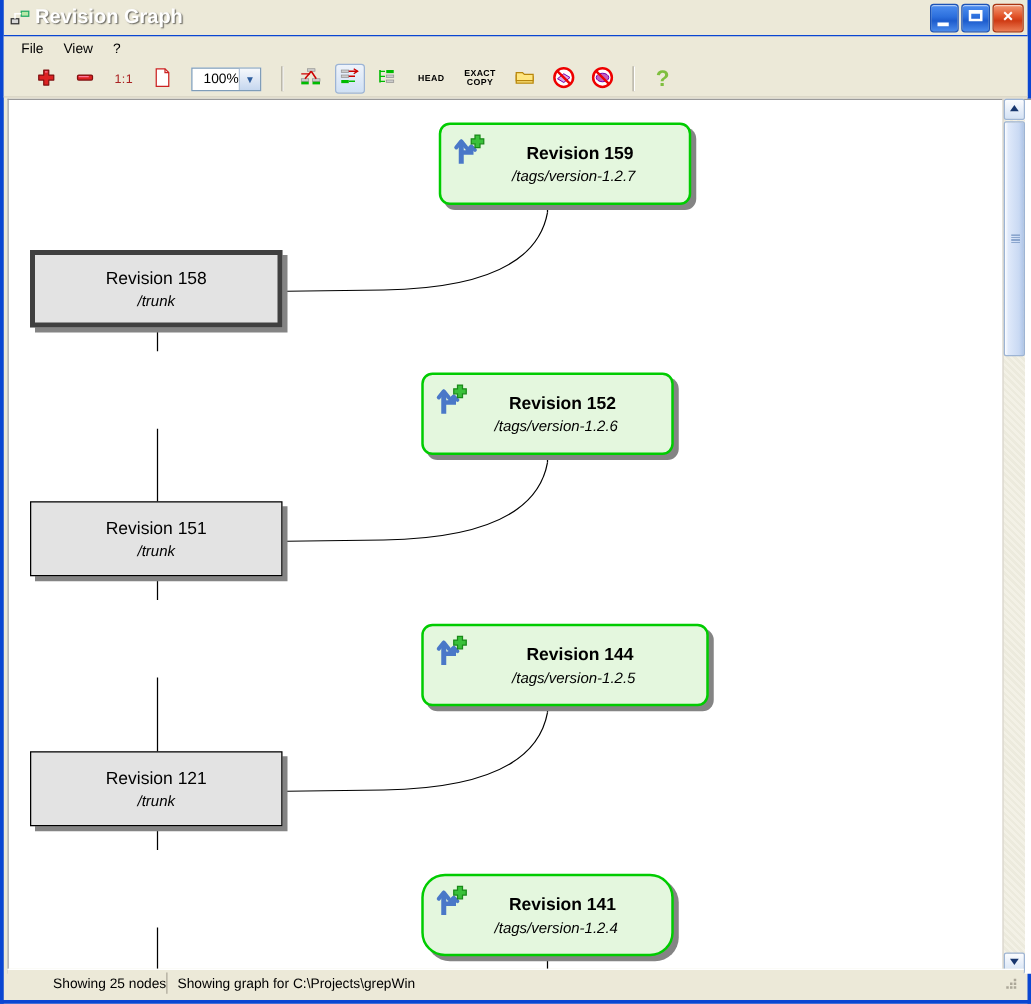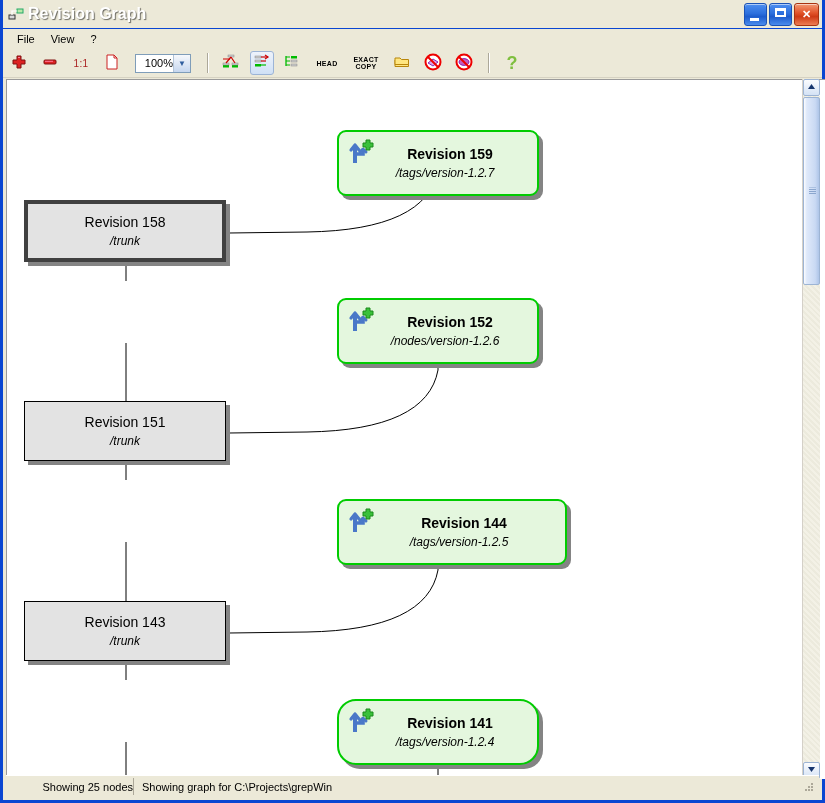--- a/index.html
+++ b/index.html
@@ -101,21 +101,21 @@
     cursor: default;
     white-space: nowrap;
   }
 
   
   .toolbar {
     height: 28px;
     background: #ece9d8;
     border-bottom: 1px solid #d6d2c2;
     display: flex; align-items: center;
-    padding-left: 4px;
+    padding-left: 22px;
     gap: 5px;
     position: relative;
   }
   .tbitem {
     width: 24px; height: 24px;
     display: flex; align-items: center; justify-content: center;
     margin-right: 2px;
     box-sizing: border-box;
     cursor: default;
     border: 1px solid transparent;
@@ -467,21 +467,21 @@
         <path d="M222 153 L300 152 Q 420 150 431 90" fill="none" stroke="#000" stroke-width="1"></path>
         <path d="M222 353 L300 352 Q 420 350 431 290" fill="none" stroke="#000" stroke-width="1"></path>
         <path d="M222 553 L300 552 Q 420 550 431 490" fill="none" stroke="#000" stroke-width="1"></path>
 
         <line x1="431" y1="85" x2="431" y2="90" stroke="#000" stroke-width="1"></line>
         <line x1="431" y1="285" x2="431" y2="290" stroke="#000" stroke-width="1"></line>
         <line x1="431" y1="485" x2="431" y2="490" stroke="#000" stroke-width="1"></line>
         <line x1="431" y1="686" x2="431" y2="699" stroke="#000" stroke-width="1"></line>
       </svg>
 
-      <div class="node node-tag" style="left:330px;top:18px;width:202px;height:66px;margin-top:32px;">
+      <div class="node node-tag" style="left:344px;top:18px;width:202px;height:66px;">
         <span class="tag-icon">
           <svg width="26" height="26" viewBox="0 0 26 26">
             <path d="M7 24 L7 8" stroke="#4a78c8" stroke-width="4" fill="none"></path>
             <path d="M7 11 L3 16 M7 11 L11 16" stroke="#4a78c8" stroke-width="3.2" fill="none" stroke-linecap="round" transform="translate(0,-5)"></path>
             <path d="M7 15 L15 15 L15 10" stroke="#4a78c8" stroke-width="3.6" fill="none"></path>
             <path d="M15 12 L12 15 M15 12 L18 15" stroke="#4a78c8" stroke-width="3" fill="none" stroke-linecap="round" transform="translate(0,-2)"></path>
             <path d="M18 1 h4 v3 h3 v4 h-3 v3 h-4 v-3 h-3 v-4 h3 z" fill="#3ac13a" stroke="#1a8a1a" stroke-width="1"></path>
           </svg>
         </span>
         <span class="rev">Revision 159</span>
@@ -497,21 +497,21 @@
         <span class="tag-icon">
           <svg width="26" height="26" viewBox="0 0 26 26">
             <path d="M7 24 L7 8" stroke="#4a78c8" stroke-width="4" fill="none"></path>
             <path d="M7 6 L3 11 M7 6 L11 11" stroke="#4a78c8" stroke-width="3.2" fill="none" stroke-linecap="round"></path>
             <path d="M7 15 L15 15 L15 10" stroke="#4a78c8" stroke-width="3.6" fill="none"></path>
             <path d="M15 10 L12 13 M15 10 L18 13" stroke="#4a78c8" stroke-width="3" fill="none" stroke-linecap="round"></path>
             <path d="M18 1 h4 v3 h3 v4 h-3 v3 h-4 v-3 h-3 v-4 h3 z" fill="#3ac13a" stroke="#1a8a1a" stroke-width="1"></path>
           </svg>
         </span>
         <span class="rev">Revision 152</span>
-        <span class="path">/nodes/version-1.2.6</span>
+        <span class="path">/tags/version-1.2.6</span>
       </div>
 
       <div class="node node-trunk" style="left:17px;top:321px;width:202px;height:60px;">
         <span class="rev">Revision 151</span>
         <span class="path">/trunk</span>
       </div>
 
       <div class="node node-tag" style="left:330px;top:419px;width:230px;height:66px;">
         <span class="tag-icon">
           <svg width="26" height="26" viewBox="0 0 26 26">
@@ -520,21 +520,21 @@
             <path d="M7 15 L15 15 L15 10" stroke="#4a78c8" stroke-width="3.6" fill="none"></path>
             <path d="M15 10 L12 13 M15 10 L18 13" stroke="#4a78c8" stroke-width="3" fill="none" stroke-linecap="round"></path>
             <path d="M18 1 h4 v3 h3 v4 h-3 v3 h-4 v-3 h-3 v-4 h3 z" fill="#3ac13a" stroke="#1a8a1a" stroke-width="1"></path>
           </svg>
         </span>
         <span class="rev">Revision 144</span>
         <span class="path">/tags/version-1.2.5</span>
       </div>
 
       <div class="node node-trunk" style="left:17px;top:521px;width:202px;height:60px;">
-        <span class="rev">Revision 143</span>
+        <span class="rev">Revision 121</span>
         <span class="path">/trunk</span>
       </div>
 
       <div class="node node-tag" style="left:330px;top:619px;width:202px;height:66px;border-radius:19px;">
         <span class="tag-icon">
           <svg width="26" height="26" viewBox="0 0 26 26">
             <path d="M7 24 L7 8" stroke="#4a78c8" stroke-width="4" fill="none"></path>
             <path d="M7 6 L3 11 M7 6 L11 11" stroke="#4a78c8" stroke-width="3.2" fill="none" stroke-linecap="round"></path>
             <path d="M7 15 L15 15 L15 10" stroke="#4a78c8" stroke-width="3.6" fill="none"></path>
             <path d="M15 10 L12 13 M15 10 L18 13" stroke="#4a78c8" stroke-width="3" fill="none" stroke-linecap="round"></path>

